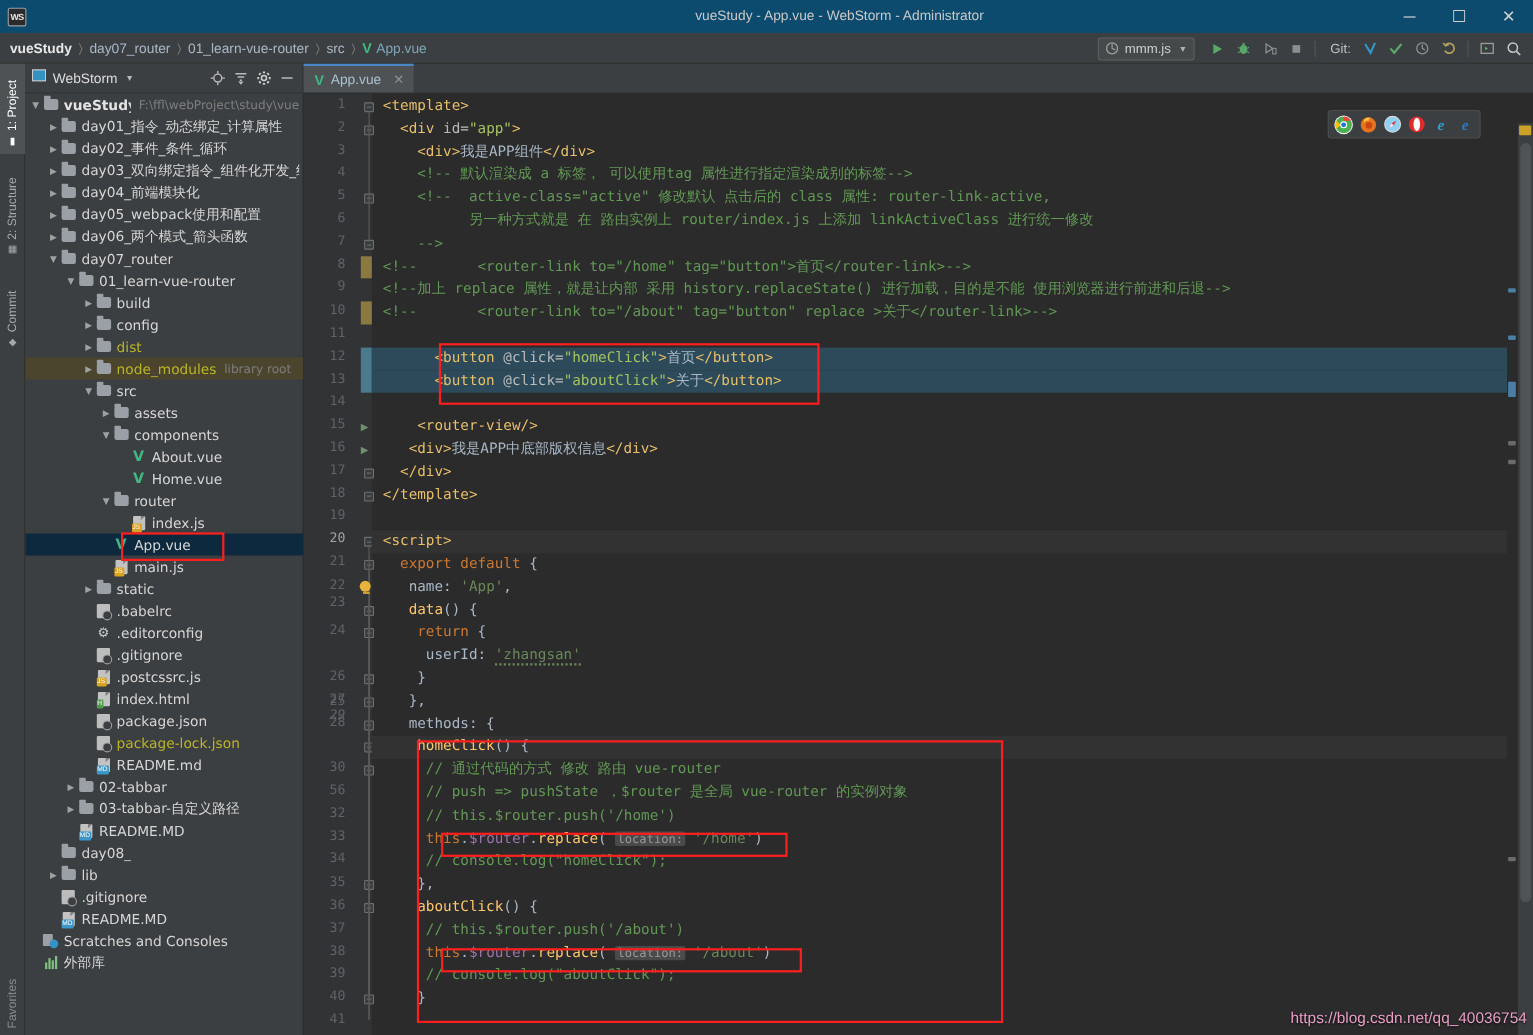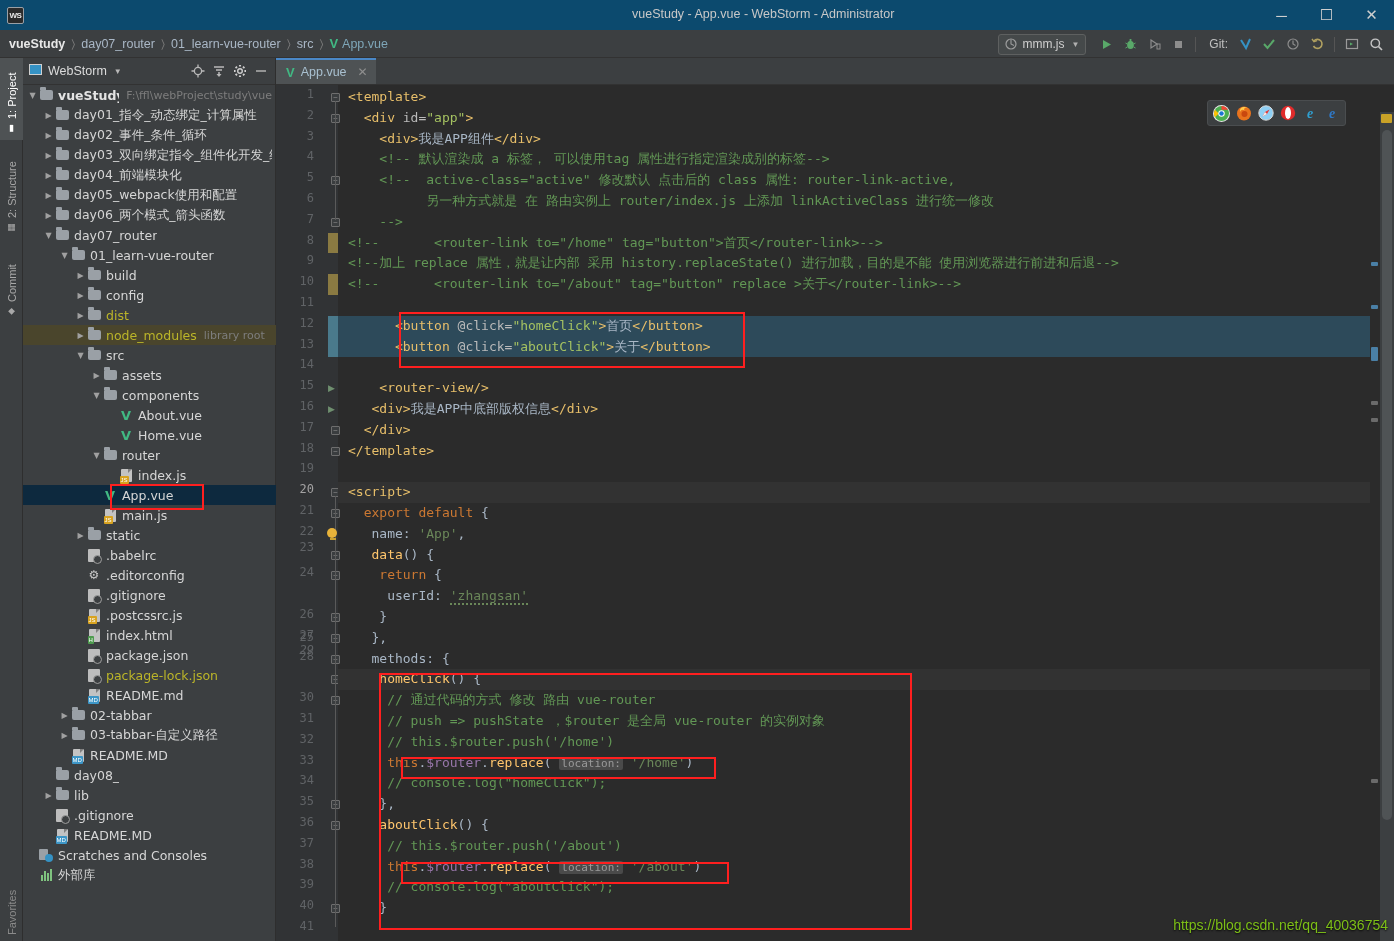--- a/index.html
+++ b/index.html
@@ -225,21 +225,21 @@
 
   
   .markbar { position: absolute; right: 14px; top: 27px; width: 10px; height: 856px; background: #2b2b2b; }
   .mk { position: absolute; left: 1px; width: 7px; height: 4px; border-radius: 1px; }
   .scrollbar-v { position: absolute; right: 0; top: 27px; width: 14px; height: 856px; background: #3c3f41; }
   .scrollthumb { position: absolute; right: 2px; width: 10px; background: #4f5355; border-radius: 5px; }
   .warnchip { position: absolute; right: 2px; top: 2px; width: 11px; height: 9px; background: #c9a227; border-radius: 1px; }
 
   .watermark {
     position: absolute; right: 6px; bottom: 8px;
-    font-size: 14px; color: #84cc16; opacity: .92;
+    font-size: 14px; color: #f9a8d4; opacity: .92;
     font-family: "Liberation Sans", sans-serif; text-shadow: 0 1px 2px #000;
   }
 </style>
 </head>
 <body>
 
 <div class="app">
 
   <div class="titlebar">
     <div class="ws-logo">WS</div>
@@ -732,21 +732,21 @@
           <div class="gl" style="top: 418px;">21</div>
           <div class="gl" style="top: 438.8px;">22</div>
           <div class="gl" style="top: 435px; margin-top: 20px;">23</div>
           <div class="gl" style="top: 480.4px;">24</div>
           <div class="gl" style="top: 501.2px; margin-top: 44px;">25</div>
           <div class="gl" style="top: 522px;">26</div>
           <div class="gl" style="top: 542.8px;">27</div>
           <div class="gl" style="top: 563.6px;">28</div>
           <div class="gl" style="top: 558px; font-style: italic;">29</div>
           <div class="gl" style="top: 605.2px;">30</div>
-          <div class="gl" style="top: 626px;">31</div>
+          <div class="gl" style="top: 626px;">56</div>
           <div class="gl" style="top: 646.8px;">32</div>
           <div class="gl" style="top: 667.6px;">33</div>
           <div class="gl" style="top: 688.4px;">34</div>
           <div class="gl" style="top: 709.2px;">35</div>
           <div class="gl" style="top: 730px;">36</div>
           <div class="gl" style="top: 750.8px;">37</div>
           <div class="gl" style="top: 771.6px;">38</div>
           <div class="gl" style="top: 792.4px;">39</div>
           <div class="gl" style="top: 813.2px;">40</div>
           <div class="gl" style="top: 834px;">41</div>

